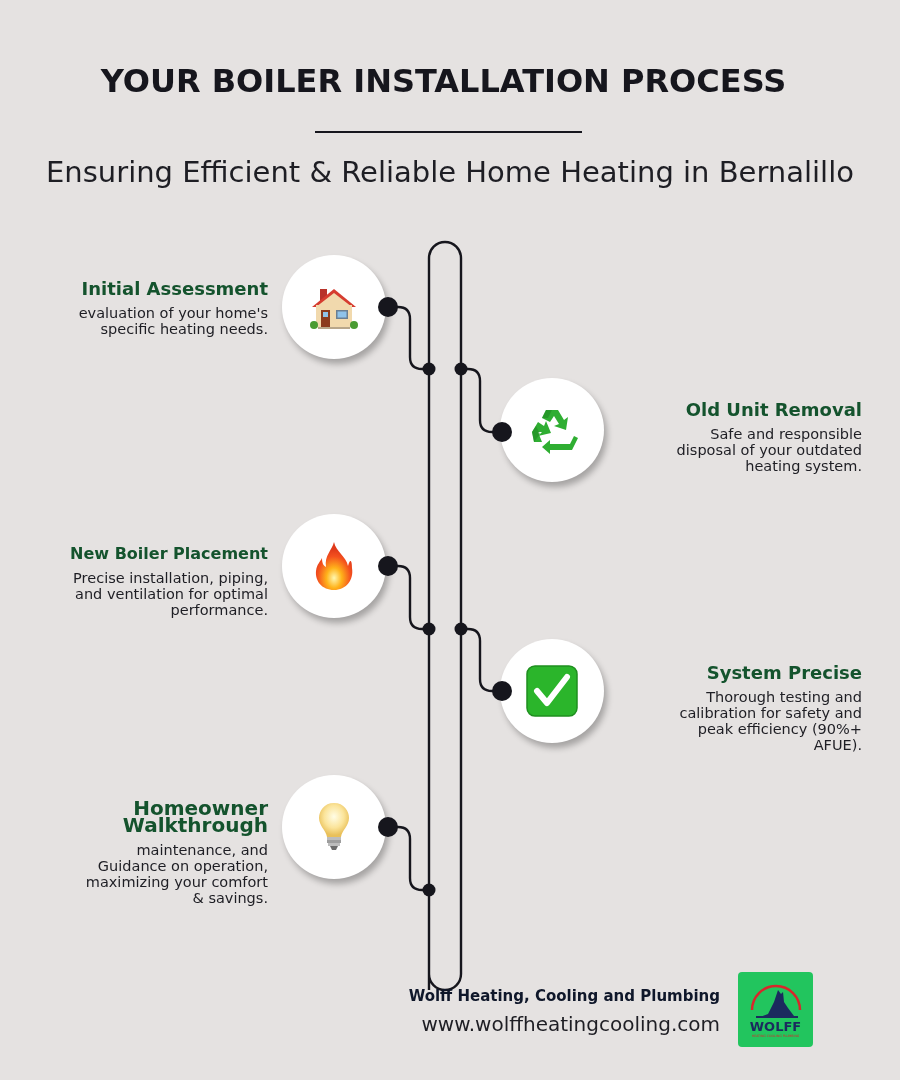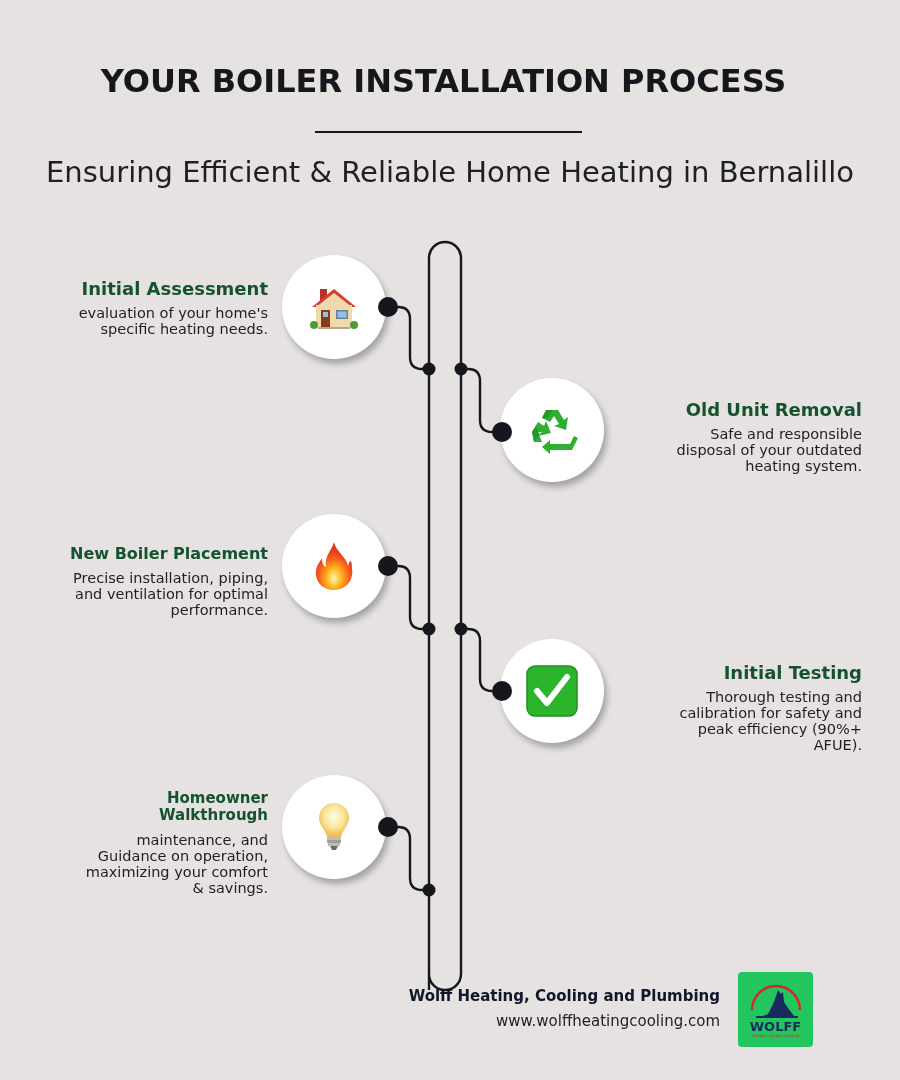--- a/index.html
+++ b/index.html
@@ -49,21 +49,21 @@
     font-size: 14.5px; line-height: 16px; color: #1e1e24;
   }
   .footer-company {
     position: absolute; right: 180px; top: 987px;
     font-family: "DejaVu Sans", sans-serif;
     font-weight: bold; font-size: 15px; color: #0f172a; text-align: left;
   }
   .footer-url {
     position: absolute; right: 180px; top: 1012px;
     font-family: "DejaVu Sans", sans-serif;
-    font-size: 15px; color: #1e1e24; text-align: left;
+    font-size: 20px; color: #1e1e24; text-align: left;
   }
   .logo {
     position: absolute; left: 738px; top: 972px; width: 75px; height: 75px;
     background: #22c55e; border-radius: 4px;
   }
 </style>
 </head>
 <body>
 
 <div class="title">YOUR BOILER INSTALLATION PROCESS</div>
@@ -174,21 +174,21 @@
   <svg class="emoji" viewBox="0 0 56 56">
     <rect x="3" y="3" width="50" height="50" rx="8" fill="#2bb52b"></rect>
     <rect x="3" y="3" width="50" height="50" rx="8" fill="none" stroke="#1f8f1f" stroke-width="1.5"></rect>
     <path d="M13 28 L23 40 L43 14" fill="none" stroke="#ffffff" stroke-width="6" stroke-linecap="round" stroke-linejoin="round"></path>
   </svg>
 </div>
 <svg class="pipes" width="900" height="1080" style="pointer-events:none">
   <circle cx="502" cy="691" r="10" fill="#16161d"></circle>
 </svg>
 <div class="step-text right" style="left:622px; top:664px; width:240px;">
-  <div class="step-title">Initial Testing</div>
+  <div class="step-title">System Precise</div>
   <div class="step-desc">
     <div>Thorough testing and</div>
     <div>calibration for safety and</div>
     <div>peak efficiency (90%+</div>
     <div>AFUE).</div>
   </div>
 </div>
 
 <div class="circle" style="left:282px; top:775px;">
   <svg class="emoji" viewBox="0 0 56 56">
@@ -203,21 +203,21 @@
     <rect x="21" y="38" width="14" height="3" fill="#bdbdbd"></rect>
     <rect x="21" y="41" width="14" height="3" fill="#9e9e9e"></rect>
     <rect x="22" y="44" width="12" height="3" fill="#bdbdbd"></rect>
     <path d="M24 47 L32 47 L30 51 L26 51 Z" fill="#6d6d6d"></path>
   </svg>
 </div>
 <svg class="pipes" width="900" height="1080" style="pointer-events:none">
   <circle cx="388" cy="827" r="10" fill="#16161d"></circle>
 </svg>
 <div class="step-text left" style="right:632px; top:790px; width:260px;">
-  <div class="step-title" style="font-size:15px;">
+  <div class="step-title" style="font-size:20px;margin-top:10px;">
     <div>Homeowner</div>
     <div>Walkthrough</div>
   </div>
   <div class="step-desc">
     <div>maintenance, and</div>
     <div>Guidance on operation,</div>
     <div>maximizing your comfort</div>
     <div>&amp; savings.</div>
   </div>
 </div>

